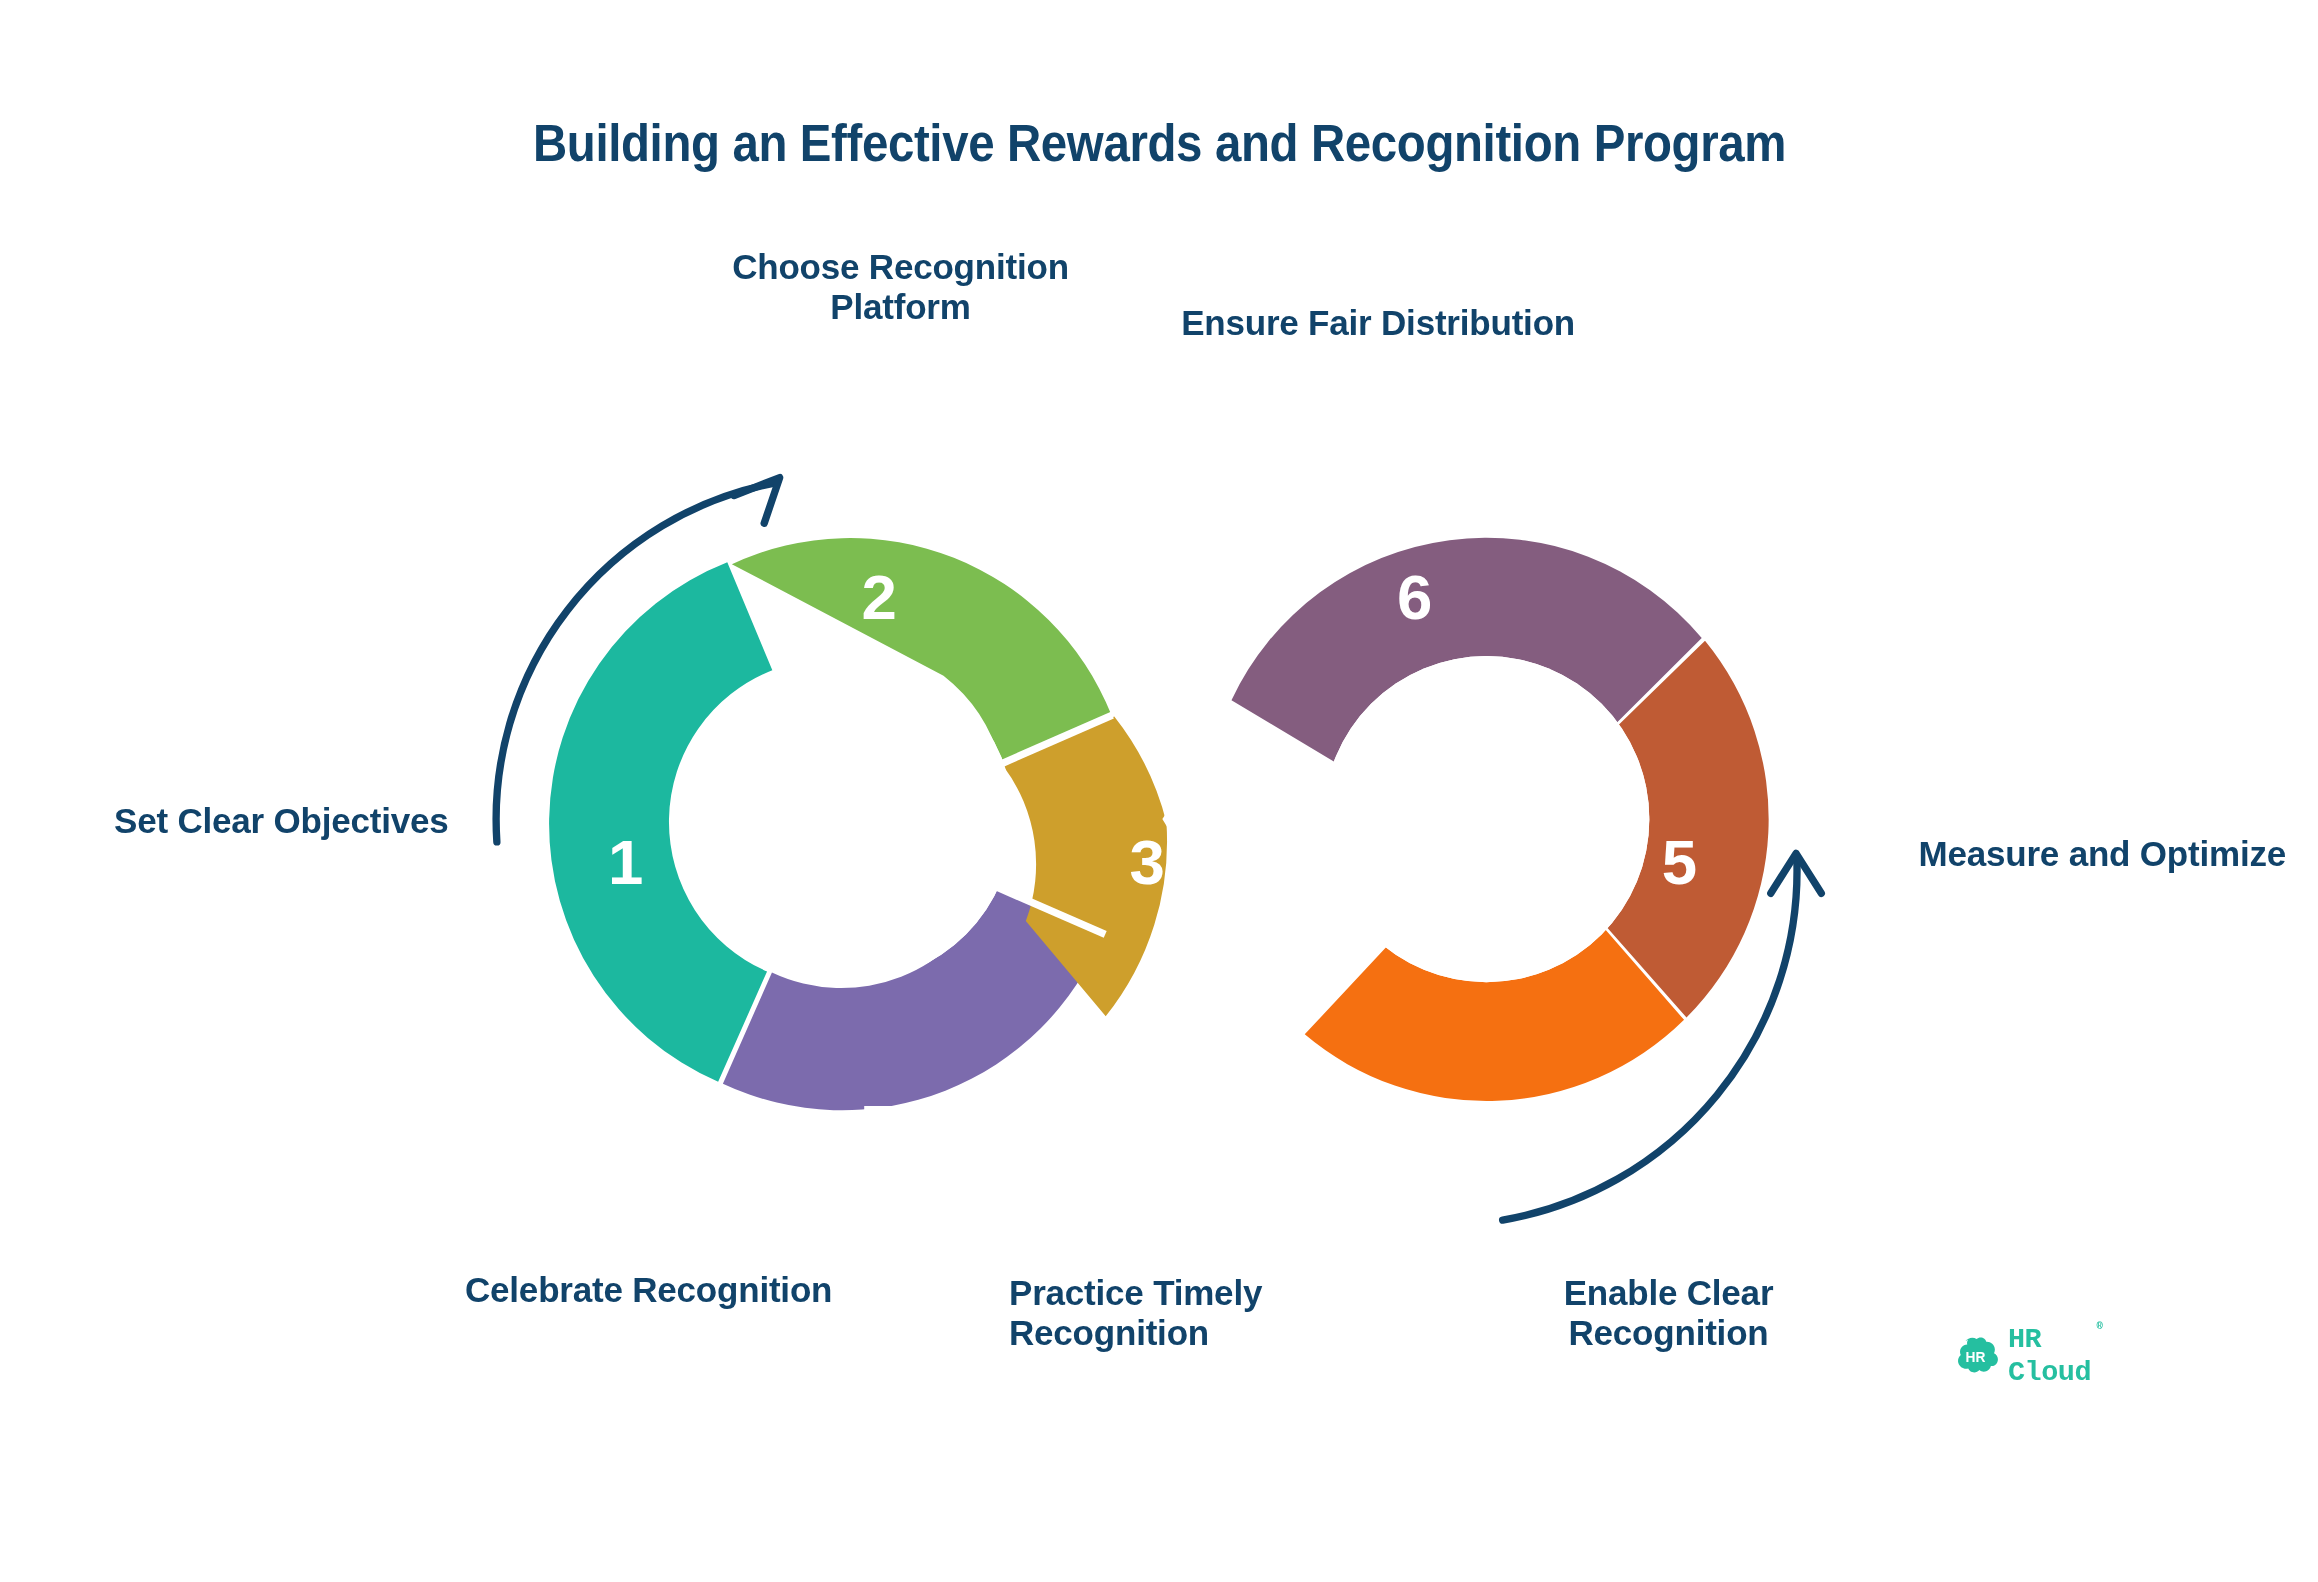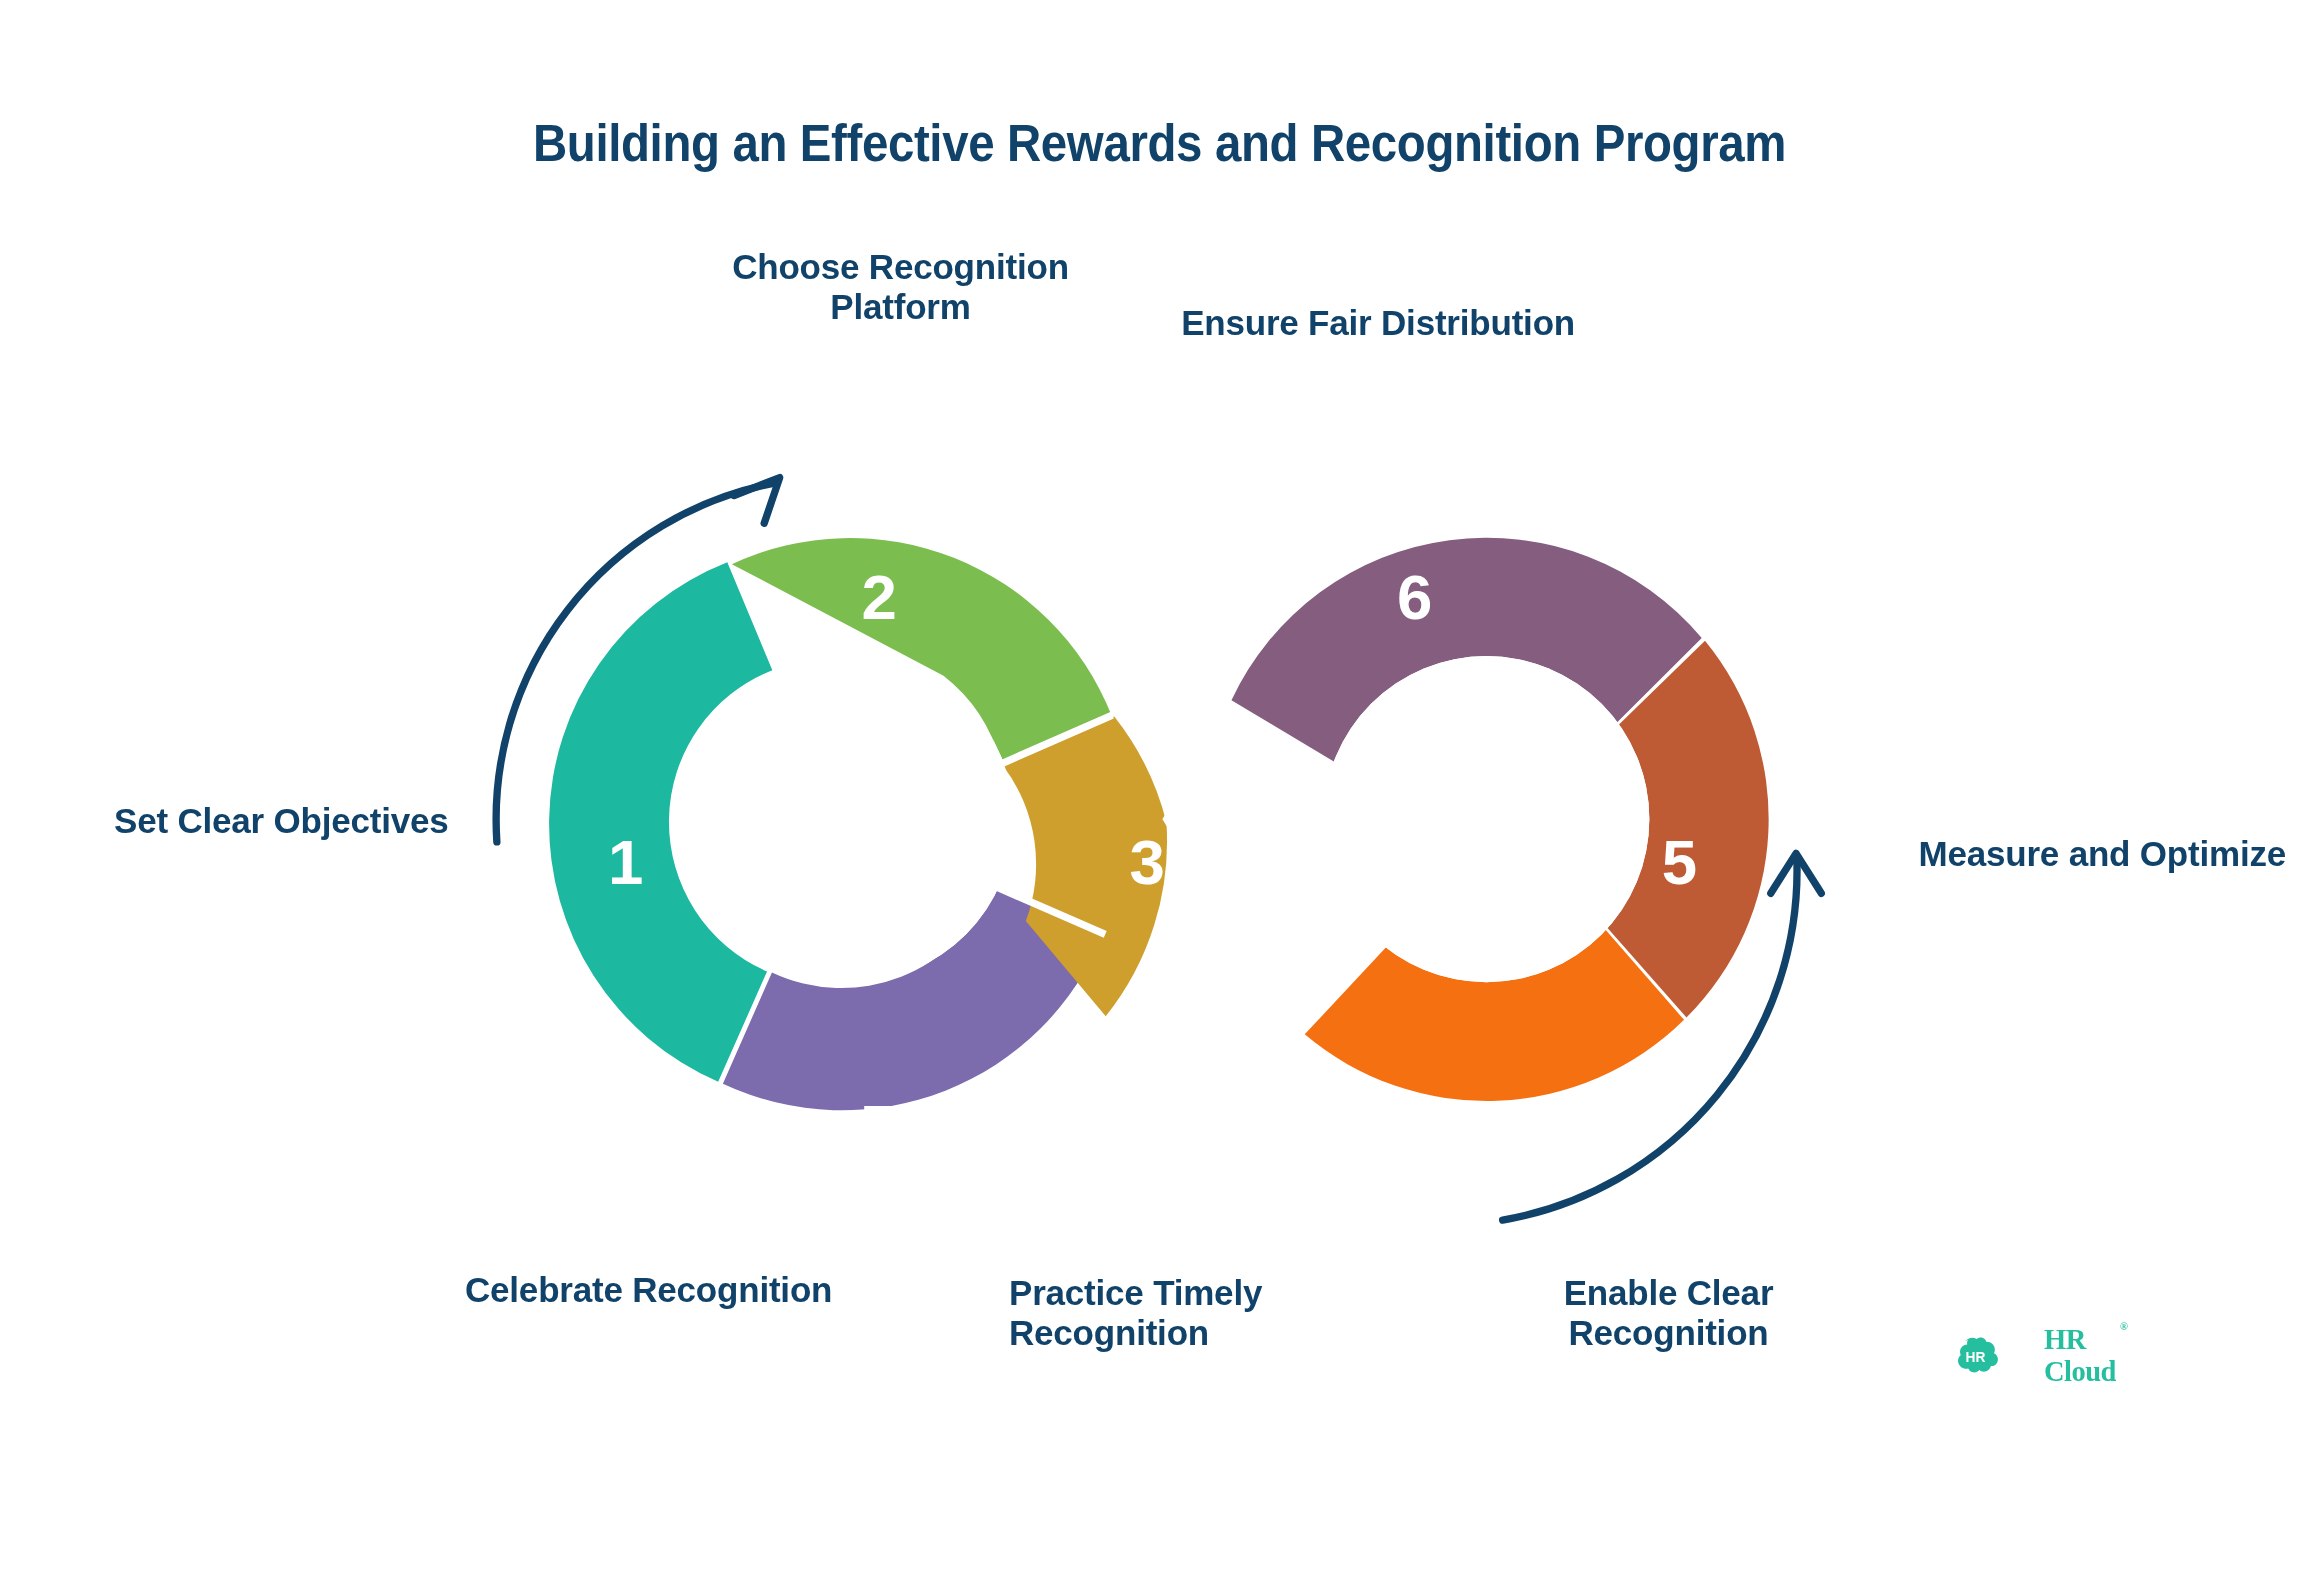--- a/index.html
+++ b/index.html
@@ -83,22 +83,21 @@
     position: relative;
     width: 47px;
     height: 38px;
   }
   .logo-word {
     font-size: 28.5px;
     font-weight: bold;
     color: #25BFA0;
     letter-spacing: -0.5px;
     position: relative;
-    font-family: Liberation Serif, serif;
-    margin-left: 36px;
+    font-family: Liberation Mono, monospace;
   }
   .logo-tm {
     position: absolute;
     top: -3.3px;
     right: -11.4px;
     font-size: 10.6px;
     font-weight: bold;
     color: #25BFA0;
   }
 </style>

